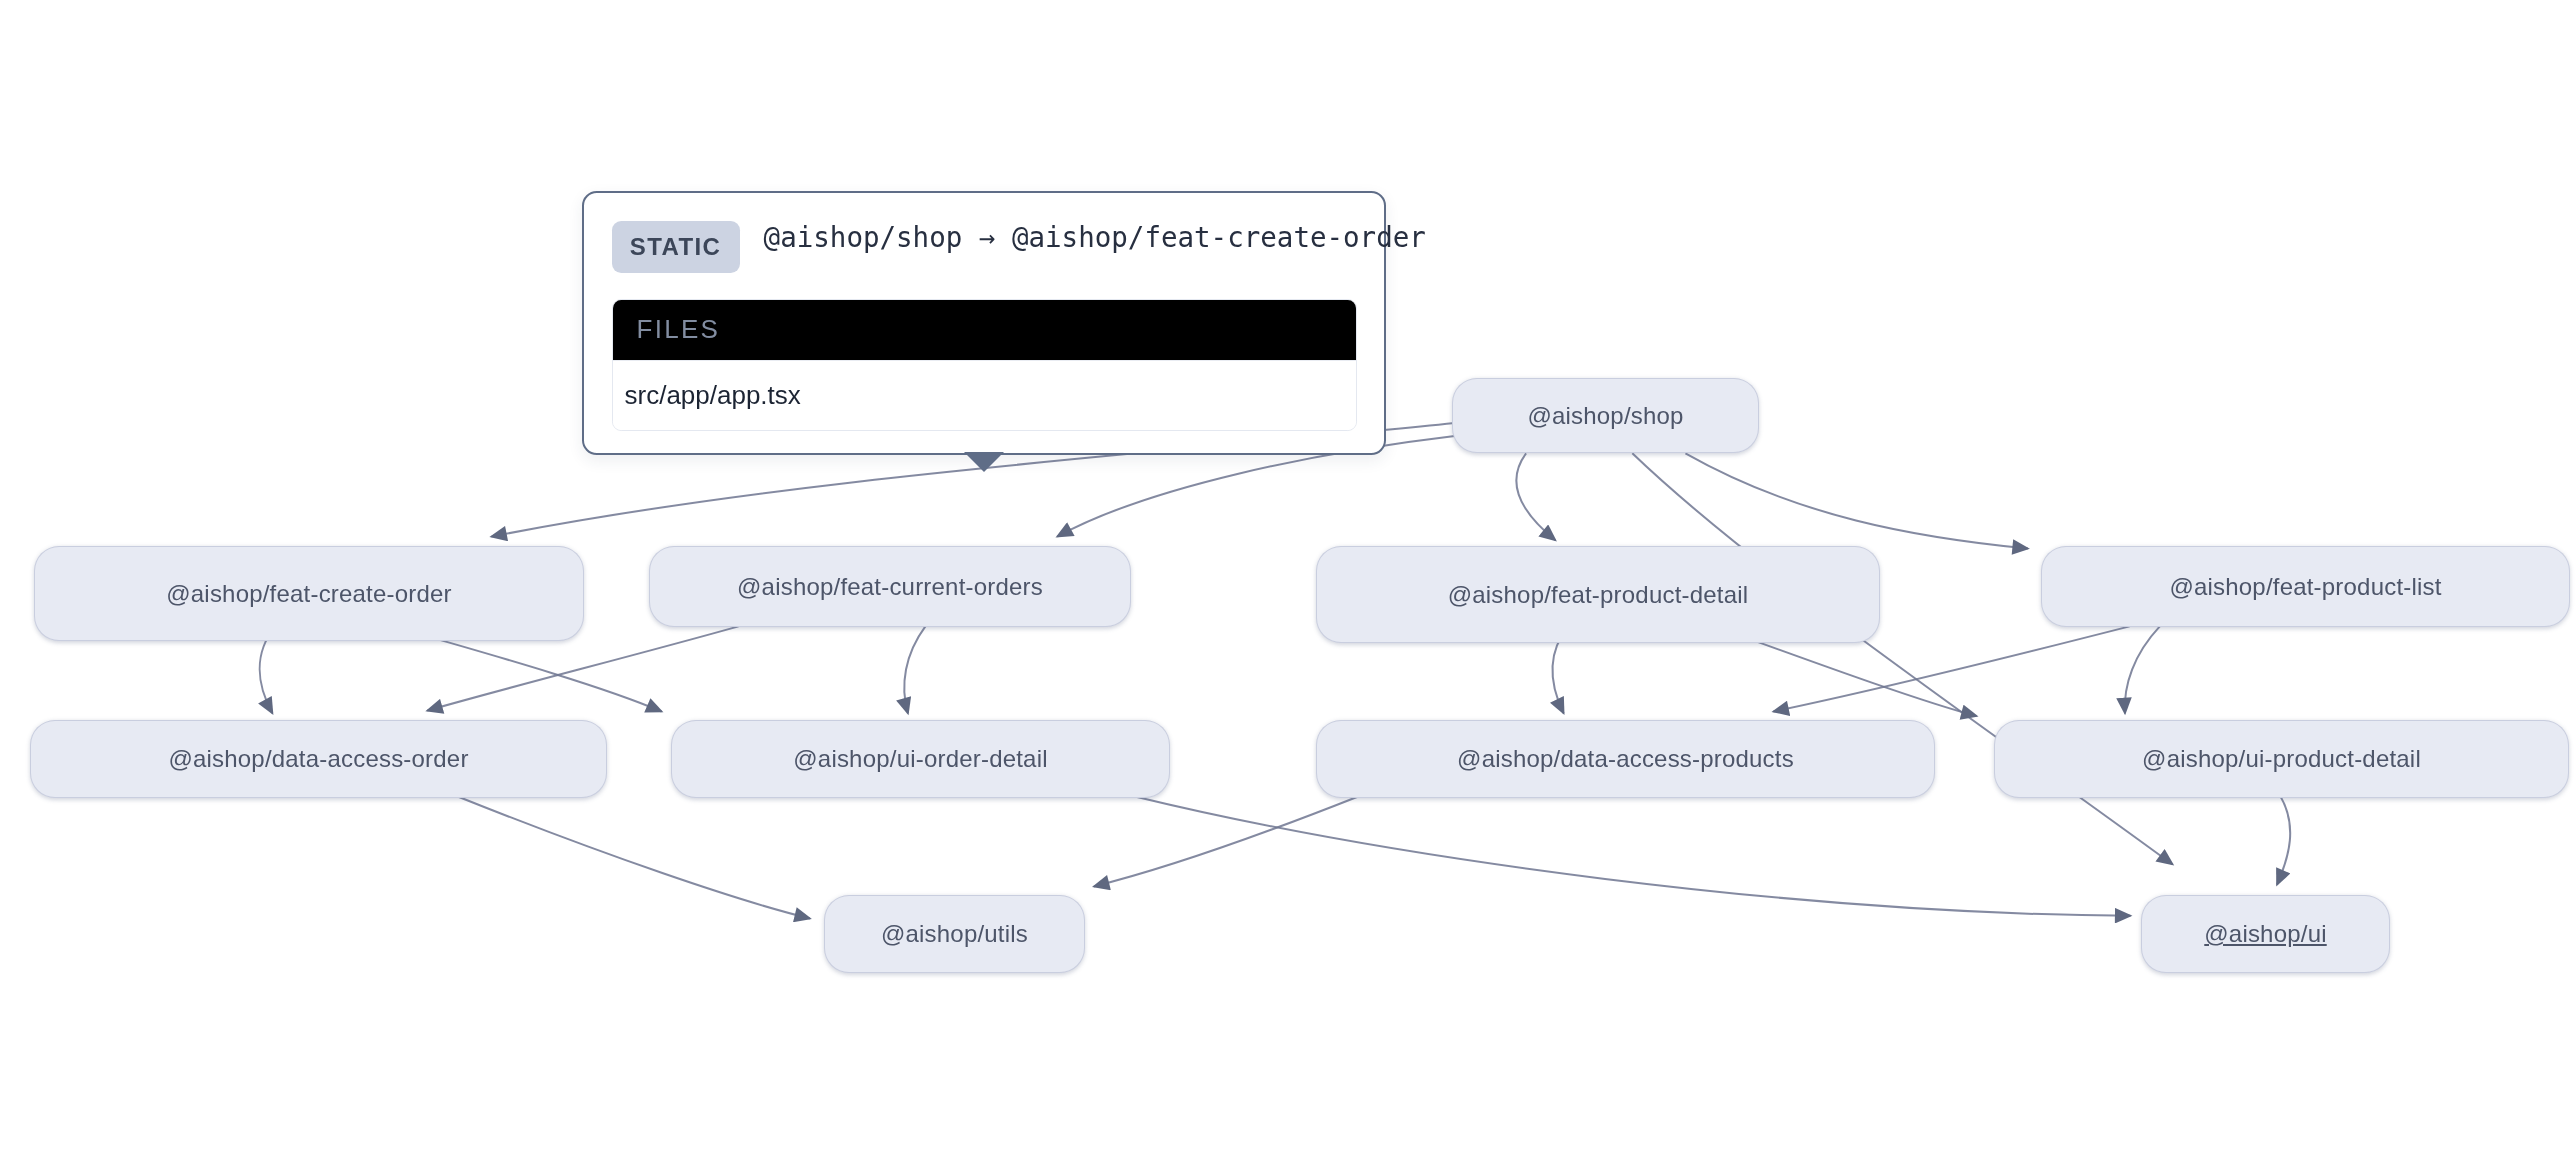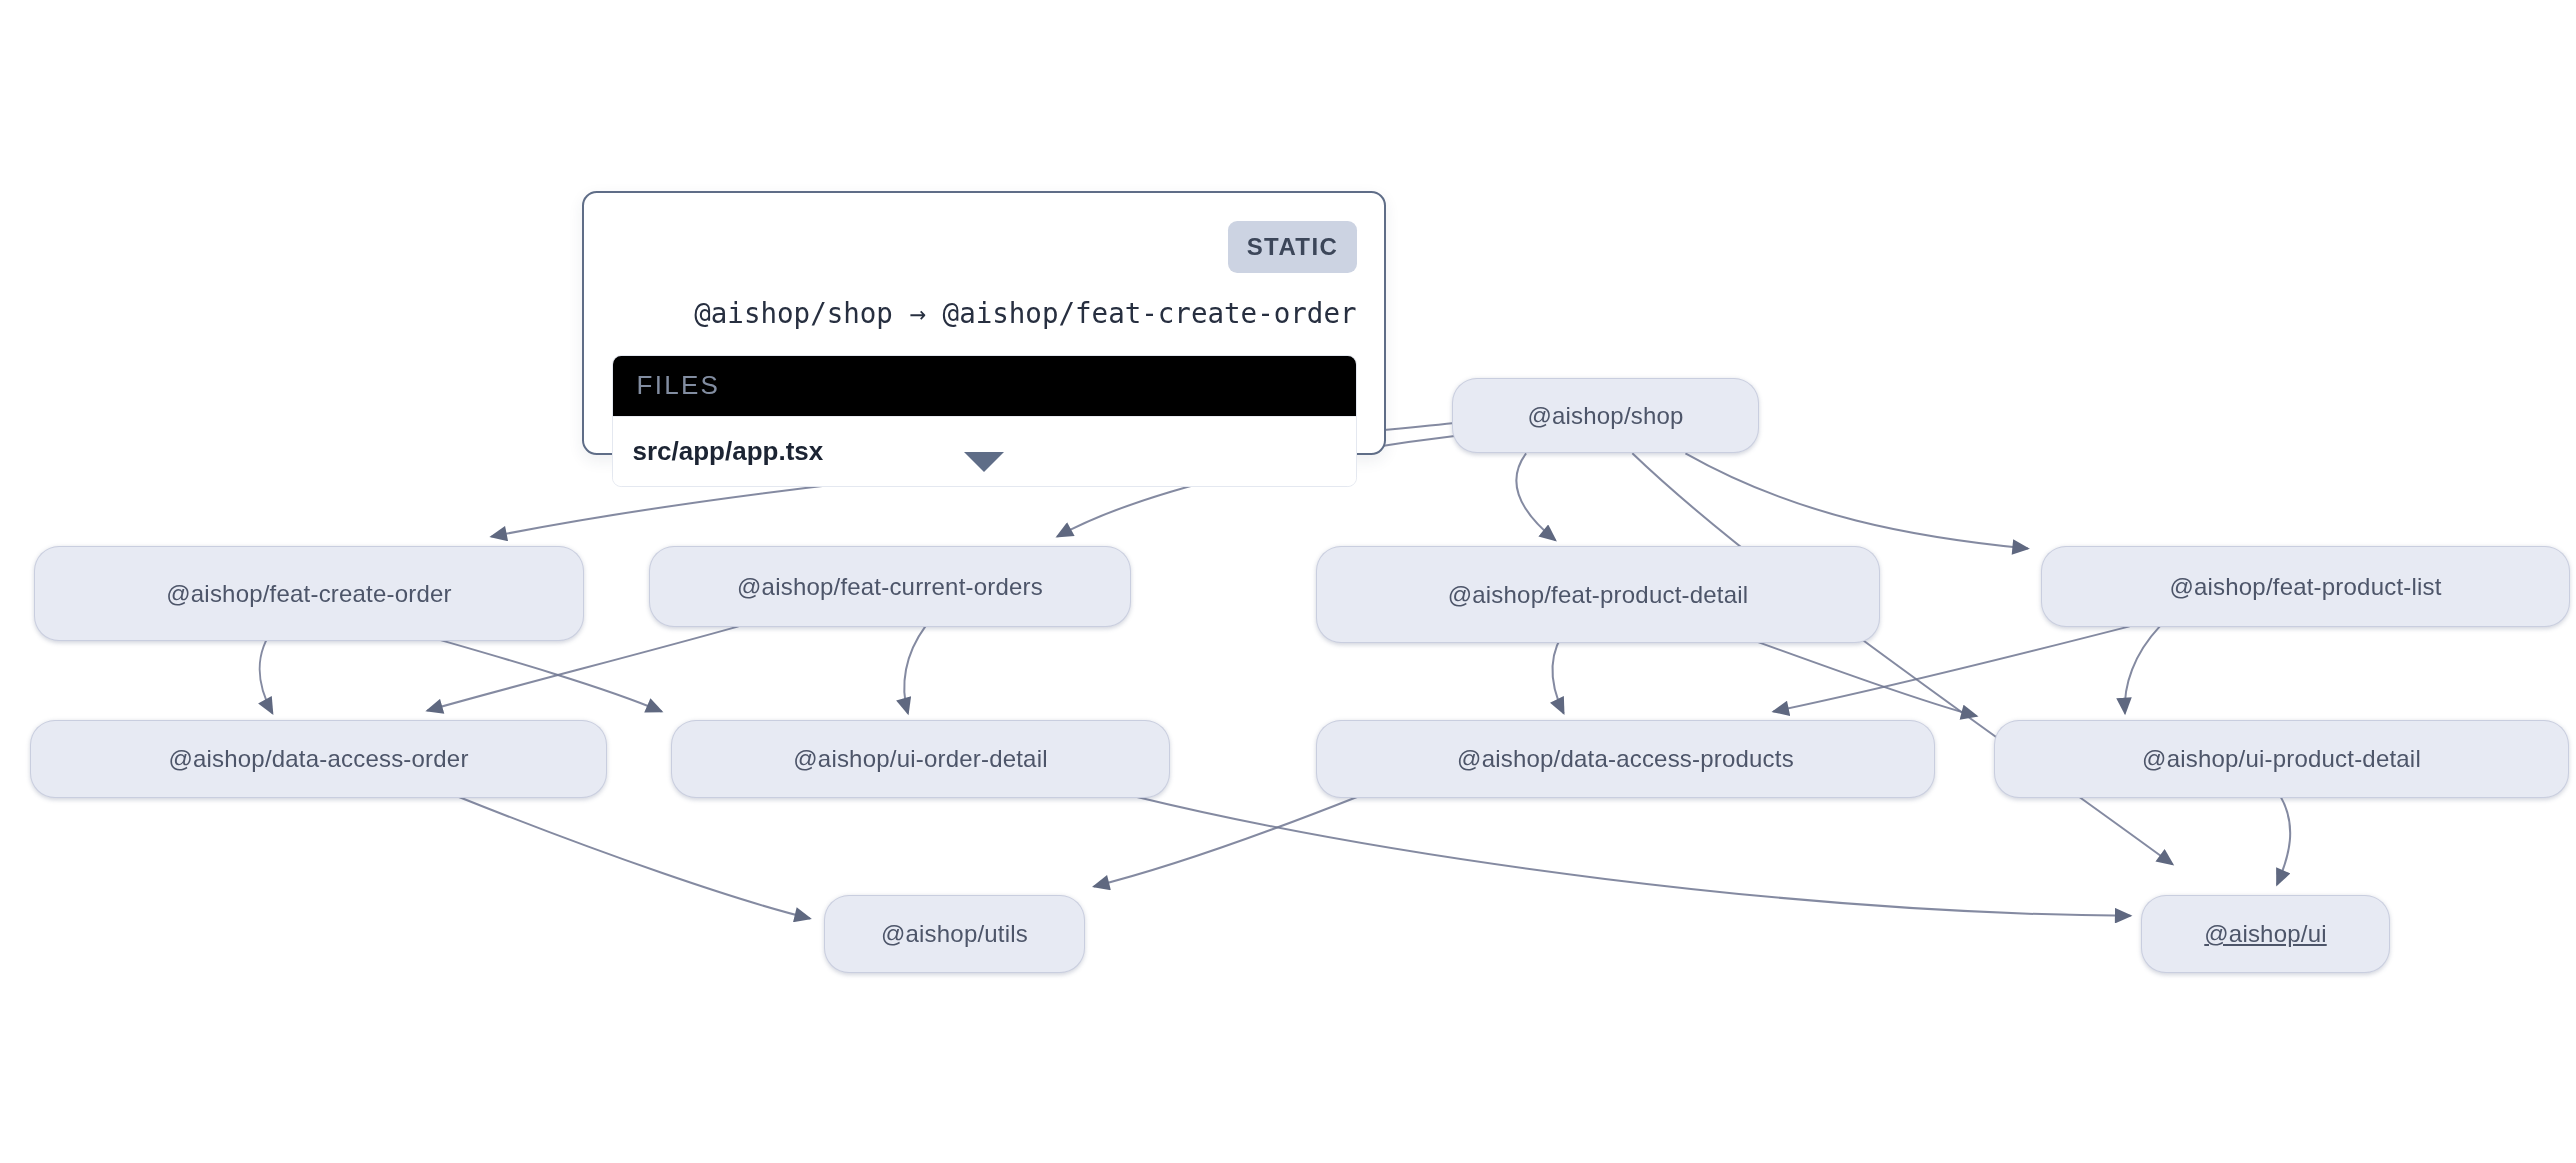--- a/index.html
+++ b/index.html
@@ -43,21 +43,21 @@
     box-shadow:0 5.5px 14.7px rgba(40,50,80,0.08);
   }
   #tooltip .caret{
     position:absolute;
     bottom:-19px;left:50%;
     width:0;height:0;margin-left:-20px;
     border-left:20px solid transparent;
     border-right:20px solid transparent;
     border-top:20px solid var(--tip-border);
   }
-  .tip-head{display:flex;align-items:flex-end;gap:24px;flex-direction:column;}
+  .tip-head{display:flex;align-items:flex-start;gap:24px;}
   .tip-badge{
     background:var(--badge-bg);
     color:var(--badge-text);
     font-weight:bold;
     font-size:24px;
     letter-spacing:1.4px;
     padding:12px 18.3px;
     border-radius:9.2px;
     flex:0 0 auto;
   }
@@ -78,22 +78,21 @@
     color:#828da1;
     font-size:26px;
     letter-spacing:2.3px;
     padding:14.7px 24px;
     border-bottom:0.9px solid #e9ecf2;
   }
   .tip-file-row{
     background:#ffffff;
     color:#1c2433;
     font-size:26px;
-    padding:19px 20px;
-    font-weight:bold;
+    padding:19px 12px;
   }
 </style>
 </head>
 <body style="--edge-color: #6e7590; --node-bg: #e7eaf3; --node-text: #4d5569; --tip-border: #5f6d87; --badge-bg: #ccd3e2; --badge-text: #3c4659;">
 
 <div id="canvas">
   <svg id="edges" width="2576" height="1163" viewBox="0 0 2812 1270">
     <defs>
       <marker id="arrow" markerWidth="20" markerHeight="17" refX="8" refY="4" orient="auto" markerUnits="userSpaceOnUse" viewBox="0 0 9 8">
       <path d="M0,0 L9,4 L0,8 Z" fill="#5f6880"></path>

